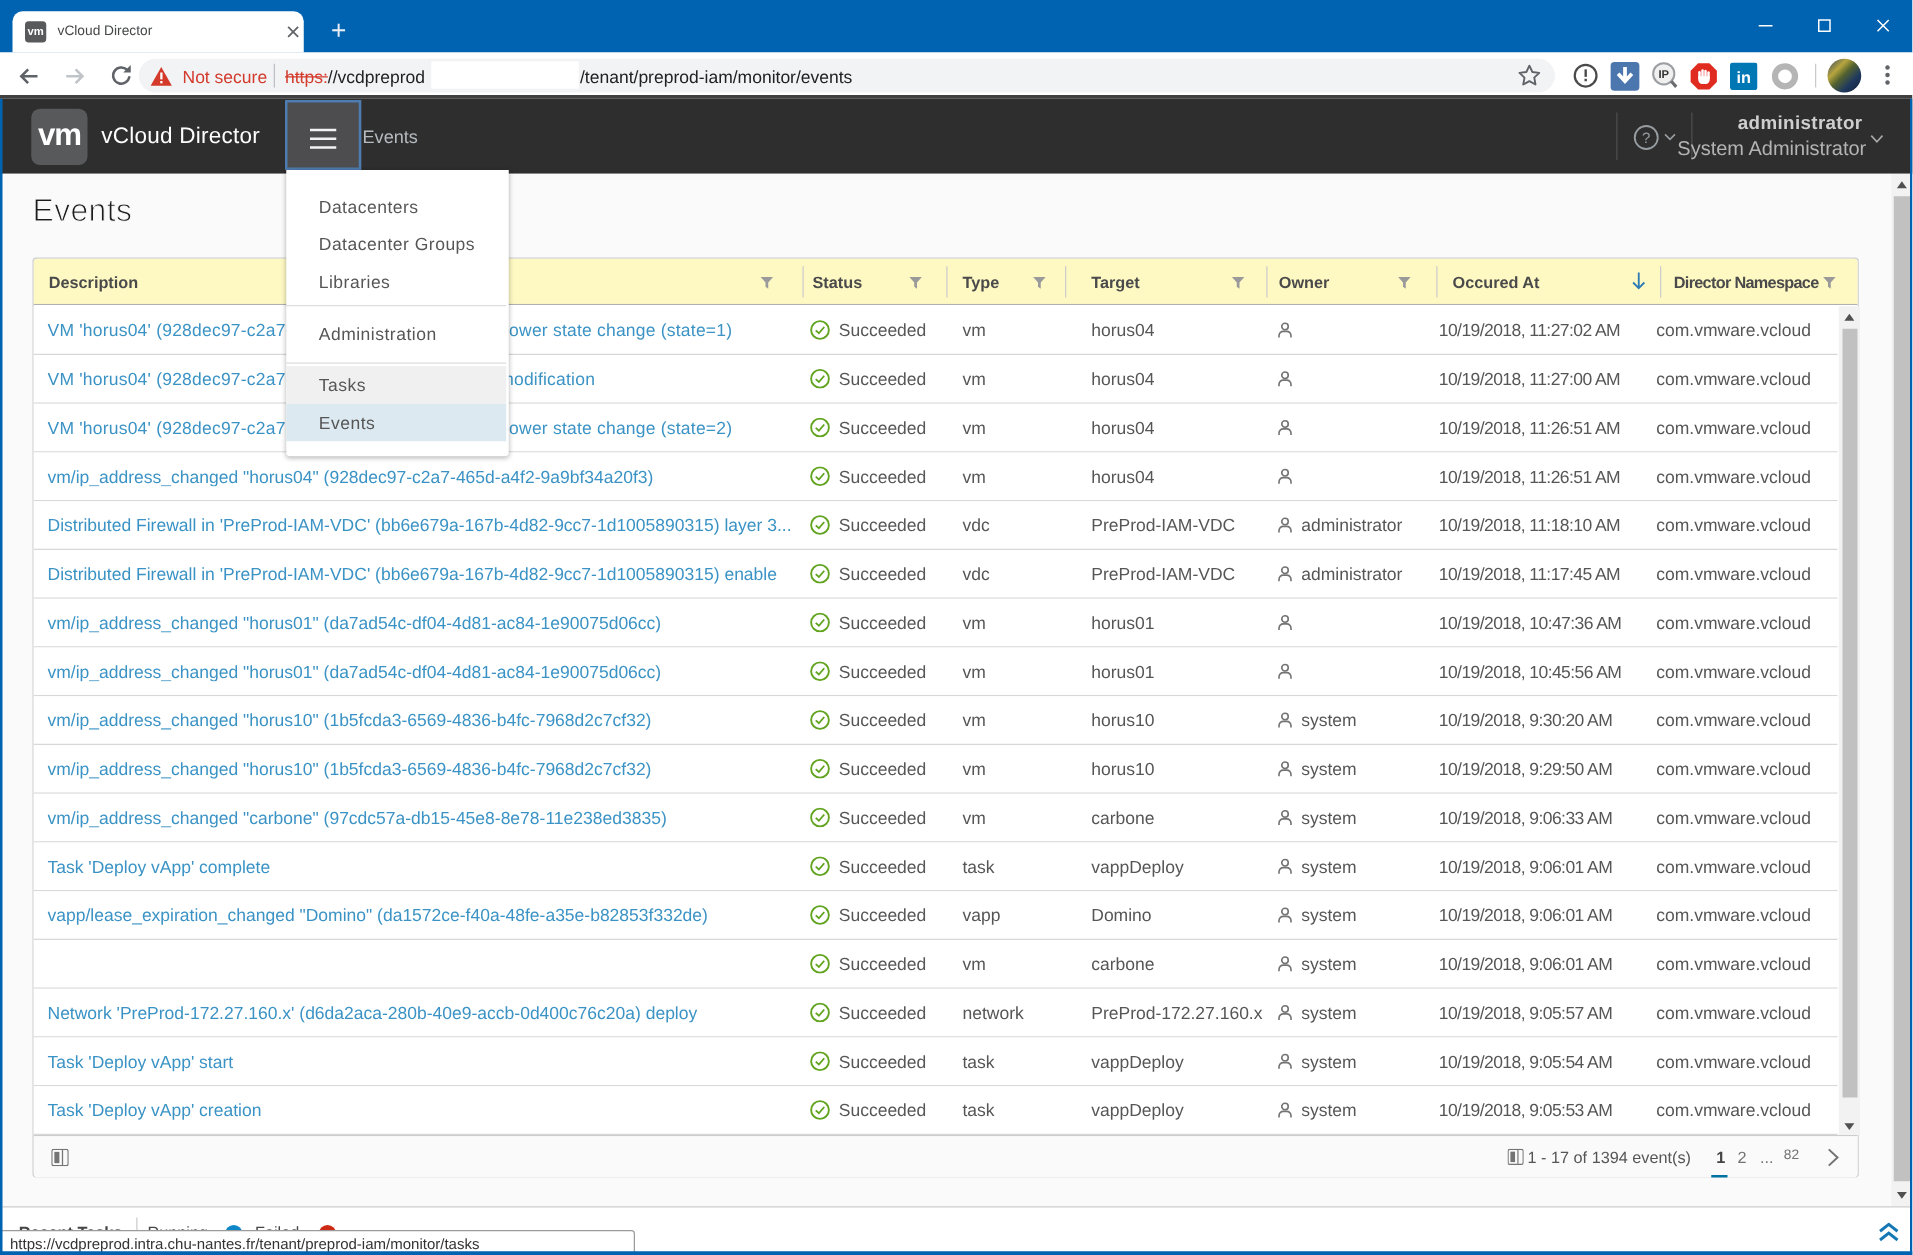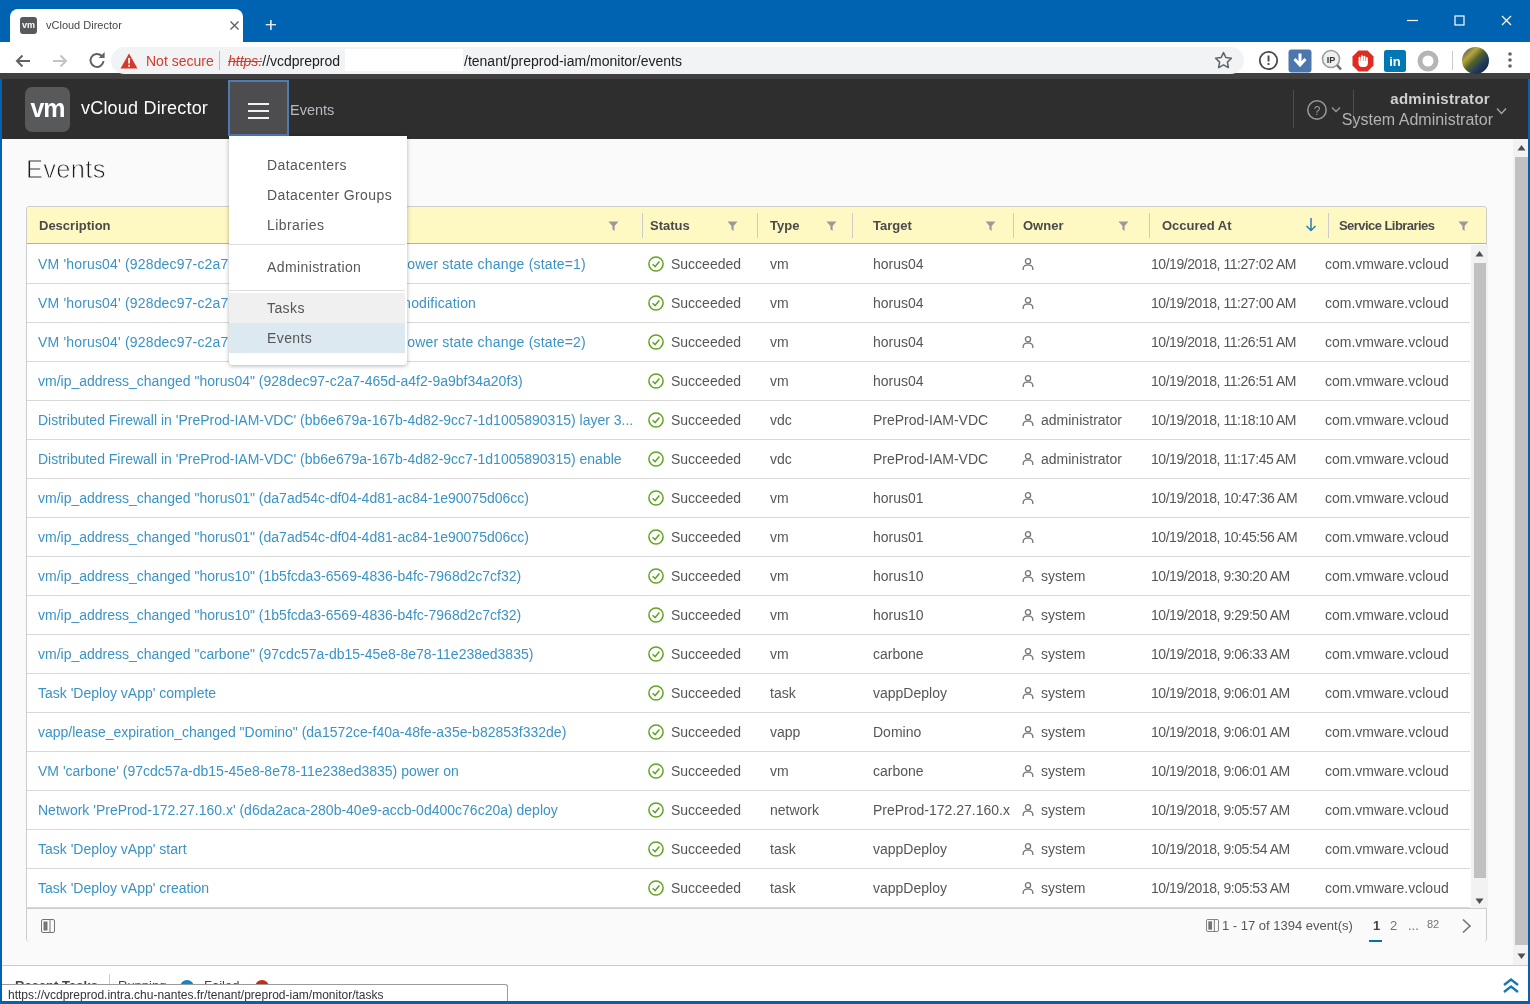--- a/index.html
+++ b/index.html
@@ -5,26 +5,26 @@
 *{margin:0;padding:0;box-sizing:border-box;}
 html,body{width:1530px;height:1004px;overflow:hidden;font-family:"Liberation Sans",sans-serif;position:relative;background:#fff;}
 .abs{position:absolute;}
 
 #titlebar{position:absolute;left:0;top:0;width:1530px;height:42px;background:#0063b1;}
 #tab{position:absolute;left:10px;top:9px;width:233px;height:33px;background:#fff;border-radius:8px 8px 0 0;}
 #fav{position:absolute;left:10px;top:8px;width:17px;height:17px;background:#58595b;border-radius:3px;color:#fff;font-size:9px;font-weight:bold;text-align:center;line-height:17px;}
 #tabtitle{position:absolute;left:36px;top:10px;font-size:11px;color:#454749;}
 #newtab{position:absolute;left:259px;top:13px;width:24px;height:24px;color:#e9eef6;font-size:21px;line-height:24px;text-align:center;font-weight:300;}
 
-#toolbar{position:absolute;left:0;top:42px;width:1530px;height:37px;background:#fff;border-bottom:6px solid #404040;}
+#toolbar{position:absolute;left:0;top:42px;width:1530px;height:37px;background:#fff;border-bottom:3px solid #404040;}
 #omnibox{position:absolute;left:111px;top:5px;width:1133px;height:27px;background:#f1f3f4;border-radius:14px;}
 #notsecure{position:absolute;left:35px;top:6px;font-size:14px;color:#d33a2c;}
 #omnisep{position:absolute;left:108px;top:4px;width:1px;height:19px;background:#bcc0c4;}
 #urlhost{position:absolute;left:117px;top:6px;font-size:14px;color:#202124;white-space:pre;}
-#urlhost .strike{color:#d33a2c;text-decoration:line-through;font-style:italic;}
+#urlhost .strike{color:#d33a2c;text-decoration:line-through;}
 #redact{position:absolute;left:234px;top:2px;width:118px;height:22px;background:#fff;}
 #urlpath{position:absolute;left:353px;top:6px;font-size:14px;color:#202124;}
 
 #appheader{position:absolute;left:0;top:79px;width:1530px;height:60px;background:#2e2e2e;}
 #vmlogo{position:absolute;left:25px;top:8px;width:45px;height:45px;background:#58595b;border-radius:7px;color:#fff;font-weight:bold;font-size:25px;text-align:center;line-height:43px;letter-spacing:-1px;}
 #brand{position:absolute;left:81px;top:19px;font-size:18px;color:#fdfdfd;letter-spacing:.2px;}
 #hambtn{position:absolute;left:228px;top:1px;width:61px;height:56px;background:#4d4d4f;border:2px solid #4e7cb0;}
 #hambtn .l{position:absolute;left:18px;width:21px;height:1.7px;background:#f2f2f2;}
 #navtitle{position:absolute;left:290px;top:23px;font-size:14.5px;color:#b5bbc0;}
 .hsep{position:absolute;top:11px;width:1px;height:38px;background:#4d4d4d;}
@@ -56,21 +56,21 @@
 #recent .t{position:absolute;top:12px;font-size:13px;color:#454545;}
 
 #bubble{position:absolute;left:0px;top:984px;width:508px;height:20px;background:#fff;border:1px solid #9b9b9b;border-left:none;border-bottom:none;border-radius:0 3px 0 0;}
 #bubble span{position:absolute;left:8px;top:3px;font-size:12px;color:#333;}
 
 #bl{position:absolute;left:0;top:79px;width:2px;height:925px;background:#0063b1;}
 #br{position:absolute;left:1528px;top:79px;width:2px;height:925px;background:#0063b1;}
 #bb{position:absolute;left:0;top:1001px;width:1530px;height:3px;background:#0063b1;}
 
 #menu{position:absolute;left:229px;top:136px;width:178px;height:229px;background:#fff;border-radius:0 0 3px 3px;box-shadow:0 1px 4px rgba(0,0,0,.3);z-index:50;}
-#menu .mi{position:absolute;left:0;width:176px;height:30px;font-size:14px;color:#565656;line-height:30px;padding-left:38px;letter-spacing:.4px;}
+#menu .mi{position:absolute;left:0;width:176px;height:30px;font-size:14px;color:#565656;line-height:30px;padding-left:26px;letter-spacing:.4px;}
 #menu .div{position:absolute;left:0;width:176px;height:1px;background:#ddd;}
 </style>
 </head>
 <body>
 
 <div id="titlebar">
   <div id="tab">
     <div id="fav">vm</div>
     <span id="tabtitle">vCloud Director</span>
     <svg class="abs" style="left:216px;top:8px" width="17" height="17" viewBox="0 0 17 17">
@@ -183,21 +183,21 @@
 <div id="content">
 <span id="h1">Events</span>
 <div id="card">
 <div id="thead">
 <span class="th" style="left:12px">Description</span>
 <span class="th" style="left:623px">Status</span>
 <span class="th" style="left:743px">Type</span>
 <span class="th" style="left:846px">Target</span>
 <span class="th" style="left:996px">Owner</span>
 <span class="th" style="left:1135px">Occured At</span>
-<span class="th" style="left:1312px;letter-spacing:-.55px">Service Libraries</span>
+<span class="th" style="left:1312px;letter-spacing:-.55px">Director Namespace</span>
 <svg class="abs" style="left:581px;top:14px" width="11" height="11" viewBox="0 0 11 11">
           <path d="M0.5 0.5 H10.5 L6.6 4.9 V10 L4.4 8.3 V4.9 Z" fill="#9a9a9a"></path>
         </svg>
 <svg class="abs" style="left:700px;top:14px" width="11" height="11" viewBox="0 0 11 11">
           <path d="M0.5 0.5 H10.5 L6.6 4.9 V10 L4.4 8.3 V4.9 Z" fill="#9a9a9a"></path>
         </svg>
 <svg class="abs" style="left:799px;top:14px" width="11" height="11" viewBox="0 0 11 11">
           <path d="M0.5 0.5 H10.5 L6.6 4.9 V10 L4.4 8.3 V4.9 Z" fill="#9a9a9a"></path>
         </svg>
 <svg class="abs" style="left:958px;top:14px" width="11" height="11" viewBox="0 0 11 11">
@@ -433,21 +433,20 @@
           </svg>
           <span class="c ow">system</span>
           <span class="c oc">10/19/2018, 9:06:01 AM</span>
           <span class="c ns">com.vmware.vcloud</span>
         </div>
 <div class="row">
           <svg class="ck" width="16" height="16" viewBox="0 0 16 16">
             <circle cx="8" cy="8" r="7.1" fill="none" stroke="#62a420" stroke-width="1.5"></circle>
             <path d="M4.6 8.3 L7.1 10.6 L11.4 5.6" fill="none" stroke="#62a420" stroke-width="1.5"></path>
           </svg>
-          <span class="c lnk desc">VM 'carbone' (97cdc57a-db15-45e8-8e78-11e238ed3835) power on</span>
           <span class="c st">Succeeded</span>
           <span class="c ty">vm</span>
           <span class="c tg">carbone</span>
           <svg class="pp" width="14" height="14" viewBox="0 0 14 14">
             <circle cx="7" cy="4.2" r="2.6" fill="none" stroke="#747474" stroke-width="1.3"></circle>
             <path d="M2.2 13 V11.5 a3.4 3.4 0 0 1 3.4-3.4 h2.8 a3.4 3.4 0 0 1 3.4 3.4 V13" fill="none" stroke="#747474" stroke-width="1.3"></path>
           </svg>
           <span class="c ow">system</span>
           <span class="c oc">10/19/2018, 9:06:01 AM</span>
           <span class="c ns">com.vmware.vcloud</span>

